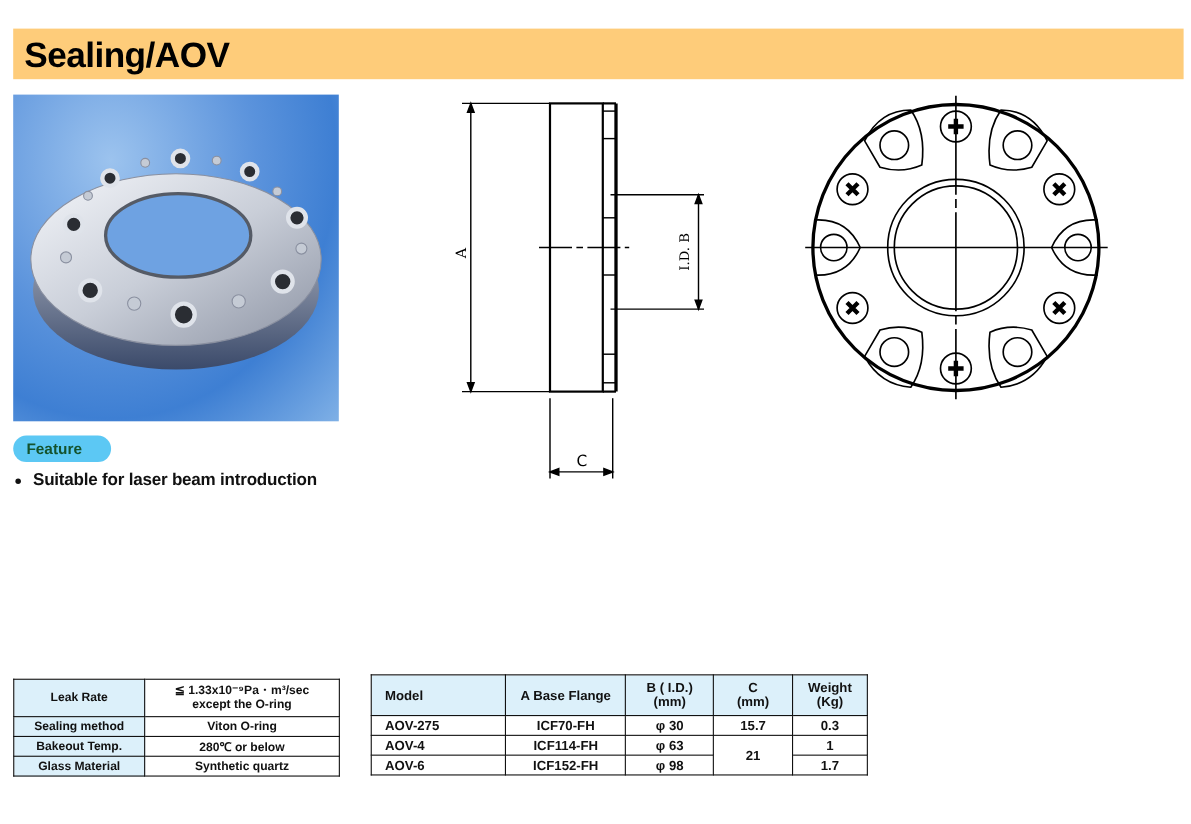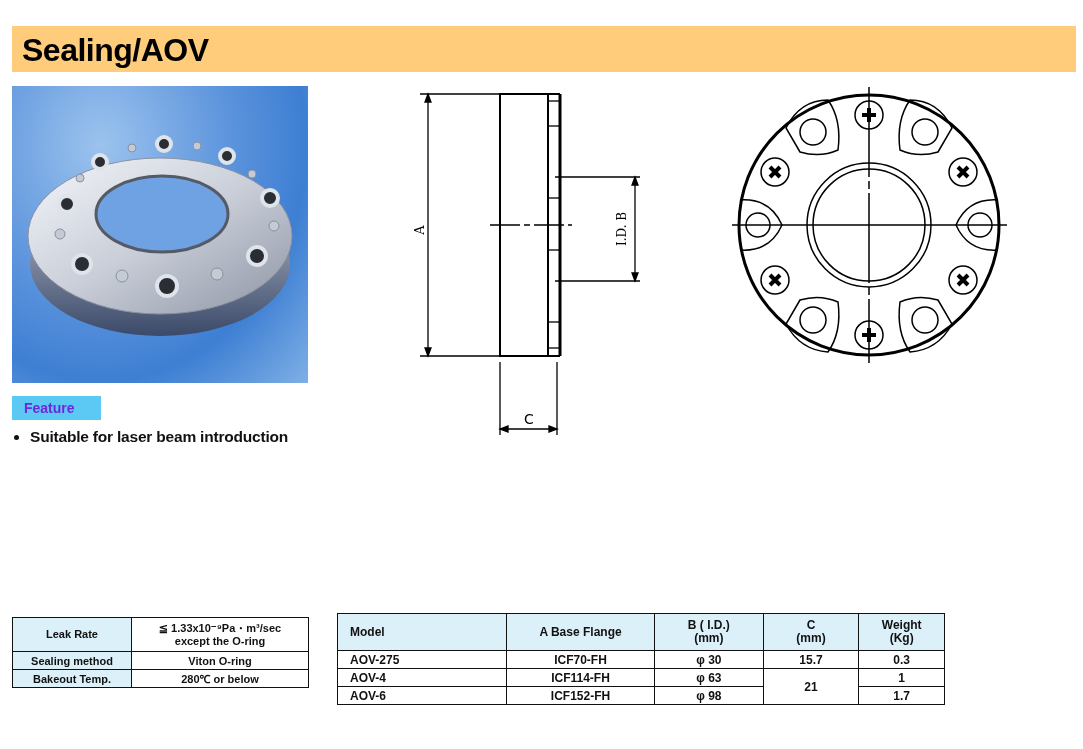--- a/index.html
+++ b/index.html
@@ -17,42 +17,42 @@
     }
 
     .photo {
       position: absolute; left: 12px; top: 86px; width: 296px; height: 297px;
       background: radial-gradient(ellipse at 30% 20%, #9cc3ee 0%, #5b93dc 45%, #3e7fd3 70%, #7fb0e6 100%);
       overflow: hidden;
     }
 
     .feature-badge {
       position: absolute; left: 12px; top: 396px; width: 89px; height: 24px;
-      background: #5cc8f4; border-radius: 0; color: #6d28d9;
+      background: #5cc8f4; border-radius: 12px; color: #14532d;
       font-weight: bold; font-size: 14px; line-height: 24px; padding-left: 12px;
     }
     .feature-list { position: absolute; left: 12px; top: 426px; list-style: none; }
     .feature-list li {
       font-size: 15.5px; font-weight: bold; height: 21px; line-height: 21px;
       padding-left: 18px; position: relative; letter-spacing: -0.2px;
     }
     .feature-list li .dot {
       position: absolute; left: 2px; top: 9px; width: 5px; height: 5px; border-radius: 50%; background: #111;
     }
 
     .side-drawing { position: absolute; left: 400px; top: 80px; width: 260px; height: 360px; }
     .front-drawing { position: absolute; left: 720px; top: 80px; width: 300px; height: 290px; }
 
     table { border-collapse: collapse; position: absolute; font-weight: bold; }
     .spec-table { left: 12px; top: 617px; width: 297px; }
     .spec-table td { border: 1.5px solid #111; font-size: 11px; text-align: center; height: 18px; padding: 0 2px; }
     .spec-table td.label { background: #dcf0fa; width: 119px; }
     .spec-table tr.first td { height: 34px; line-height: 13px; }
 
-    .model-table { left: 337px; top: 613px; width: 608px; }
+    .model-table { left: 337px; top: 613px; width: 452px; }
     .model-table th, .model-table td { border: 1.5px solid #111; font-size: 12px; height: 18px; padding: 0 4px; }
     .model-table th { background: #dcf0fa; height: 37px; line-height: 13px; font-weight: bold; }
     .model-table td { text-align: center; }
     .model-table td.model, .model-table th.model { text-align: left; padding-left: 12px; }
     .model-table td.c-merged { vertical-align: middle; }
   </style>
 </head>
 <body>
 
 <div class="title-bar">
@@ -187,20 +187,24 @@
     </td>
   </tr>
   <tr>
     <td class="label">Sealing method</td>
     <td>Viton O-ring</td>
   </tr>
   <tr>
     <td class="label">Bakeout Temp.</td>
     <td>280℃ or below</td>
   </tr>
+  <tr>
+    <td class="label">Glass Material</td>
+    <td>Synthetic quartz</td>
+  </tr>
 </tbody>
   </table>
 
 <table class="model-table">
   <tbody>
       <tr>
     <th class="model" style="width:148px">Model</th>
     <th style="width:130px">A Base Flange</th>
     <th style="width:95px">
           <div>B ( I.D.)</div>

